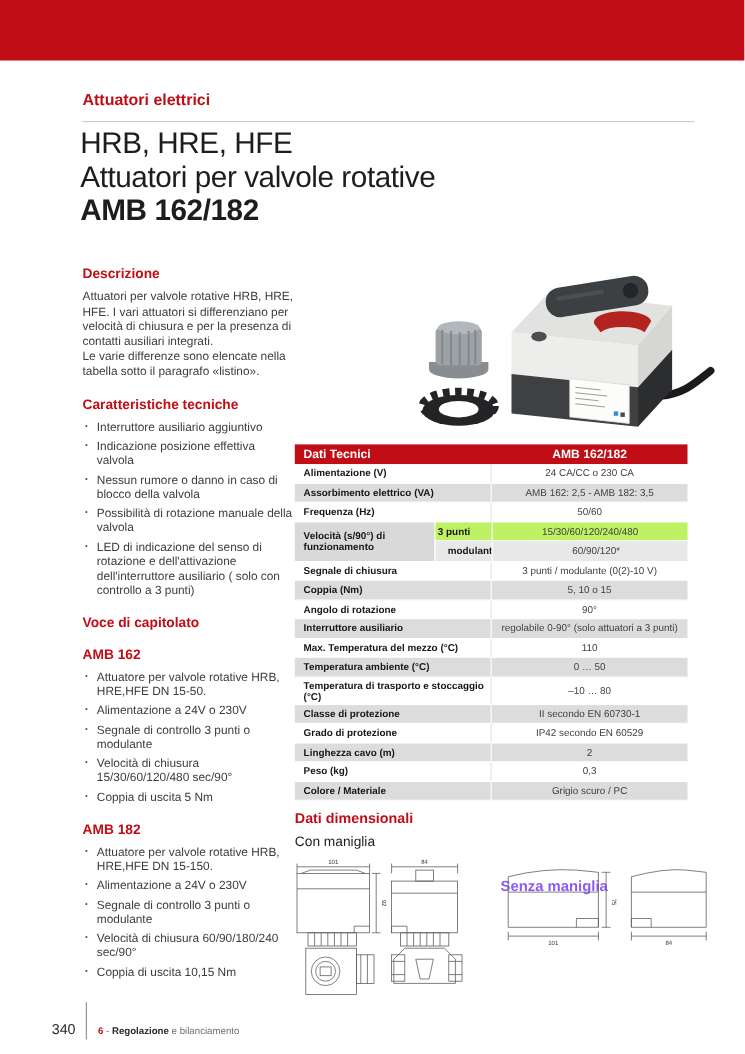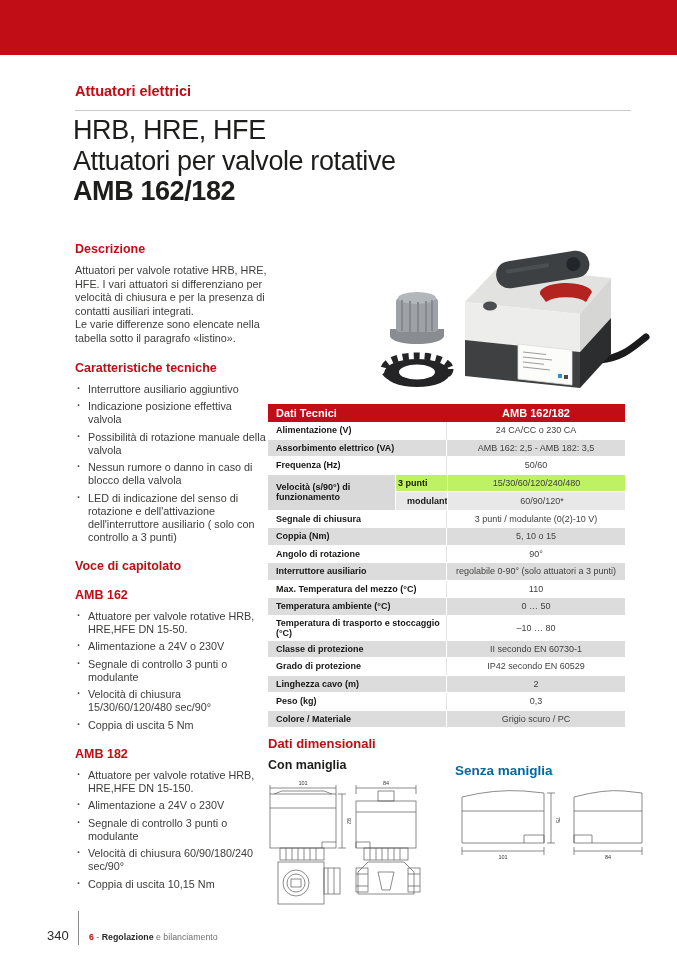--- a/index.html
+++ b/index.html
@@ -38,22 +38,22 @@
   .vcell{height:17.5px;box-sizing:border-box;display:flex;align-items:center;font-weight:bold;color:#161615;
          padding-left:2px;border-bottom:1px solid #fff;border-left:1px solid #fff;}
   .vcell.last{border-bottom:none;}
   .vvals{flex:1;display:flex;flex-direction:column;}
   .vv{height:17.5px;box-sizing:border-box;display:flex;align-items:center;justify-content:center;color:#3f3f3e;
       border-bottom:1px solid #fff;border-left:1px solid #fff;}
   .vv.last{border-bottom:none;}
   .bg1{background:#bef264;} .bg2{background:#e8e8e8;padding-left:11px;}
   
   .dimhead{position:absolute;left:268px;top:736px;font-size:13px;font-weight:bold;color:#c00d16;}
-  .dimsub1{position:absolute;left:268px;top:758px;font-size:12.5px;font-weight:bold;color:#1d1d1b;}
-  .dimsub2{position:absolute;left:455px;top:763px;font-size:13.5px;font-weight:bold;color:#0369a1;}
+  .dimsub1{position:absolute;left:268px;top:758px;font-size:12.5px;font-weight:normal;color:#1d1d1b;}
+  .dimsub2{position:absolute;left:455px;top:798px;font-size:13.5px;font-weight:bold;color:#8b5cf6;}
   .draw1{position:absolute;left:268px;top:778px;width:160px;height:133px;}
   .draw2{position:absolute;left:452px;top:781px;width:210px;height:80px;}
   
   .pagenum{position:absolute;left:47px;top:928px;font-size:13px;color:#2a2a2a;}
   .fdiv{position:absolute;left:78px;top:911px;width:1px;height:34px;background:#8a8a8a;}
   .chapter{position:absolute;left:89px;top:932px;font-size:8.8px;color:#6f6f6e;}
   .chapter .cnum{color:#c00d16;font-weight:bold;}
   .chapter .cbold{color:#2a2a2a;font-weight:bold;}
   svg text{font-family:"Liberation Sans",sans-serif;}
 </style>
@@ -75,22 +75,22 @@
 
   <div class="leftcol">
     <div class="redhead first">Descrizione</div>
     <p class="body-p">Attuatori per valvole rotative HRB, HRE, HFE. I vari attuatori si differenziano per velocità di chiusura e per la presenza di contatti ausiliari integrati.</p>
     <p class="body-p">Le varie differenze sono elencate nella tabella sotto il paragrafo «listino».</p>
 
     <div class="redhead">Caratteristiche tecniche</div>
     <ul class="blist">
       <li>Interruttore ausiliario aggiuntivo</li>
       <li>Indicazione posizione effettiva valvola</li>
+      <li>Nessun rumore o danno in caso di blocco della valvola</li>
       <li>Possibilità di rotazione manuale della valvola</li>
-      <li>Nessun rumore o danno in caso di blocco della valvola</li>
       <li>LED di indicazione del senso di rotazione e dell'attivazione dell'interruttore ausiliario ( solo con controllo a 3 punti)</li>
     </ul>
 
     <div class="redhead">Voce di capitolato</div>
 
     <div class="redhead">AMB 162</div>
     <ul class="blist">
       <li>Attuatore per valvole rotative HRB, HRE,HFE DN 15-50.</li>
       <li>Alimentazione a 24V o 230V</li>
       <li>Segnale di controllo 3 punti o modulante</li>

